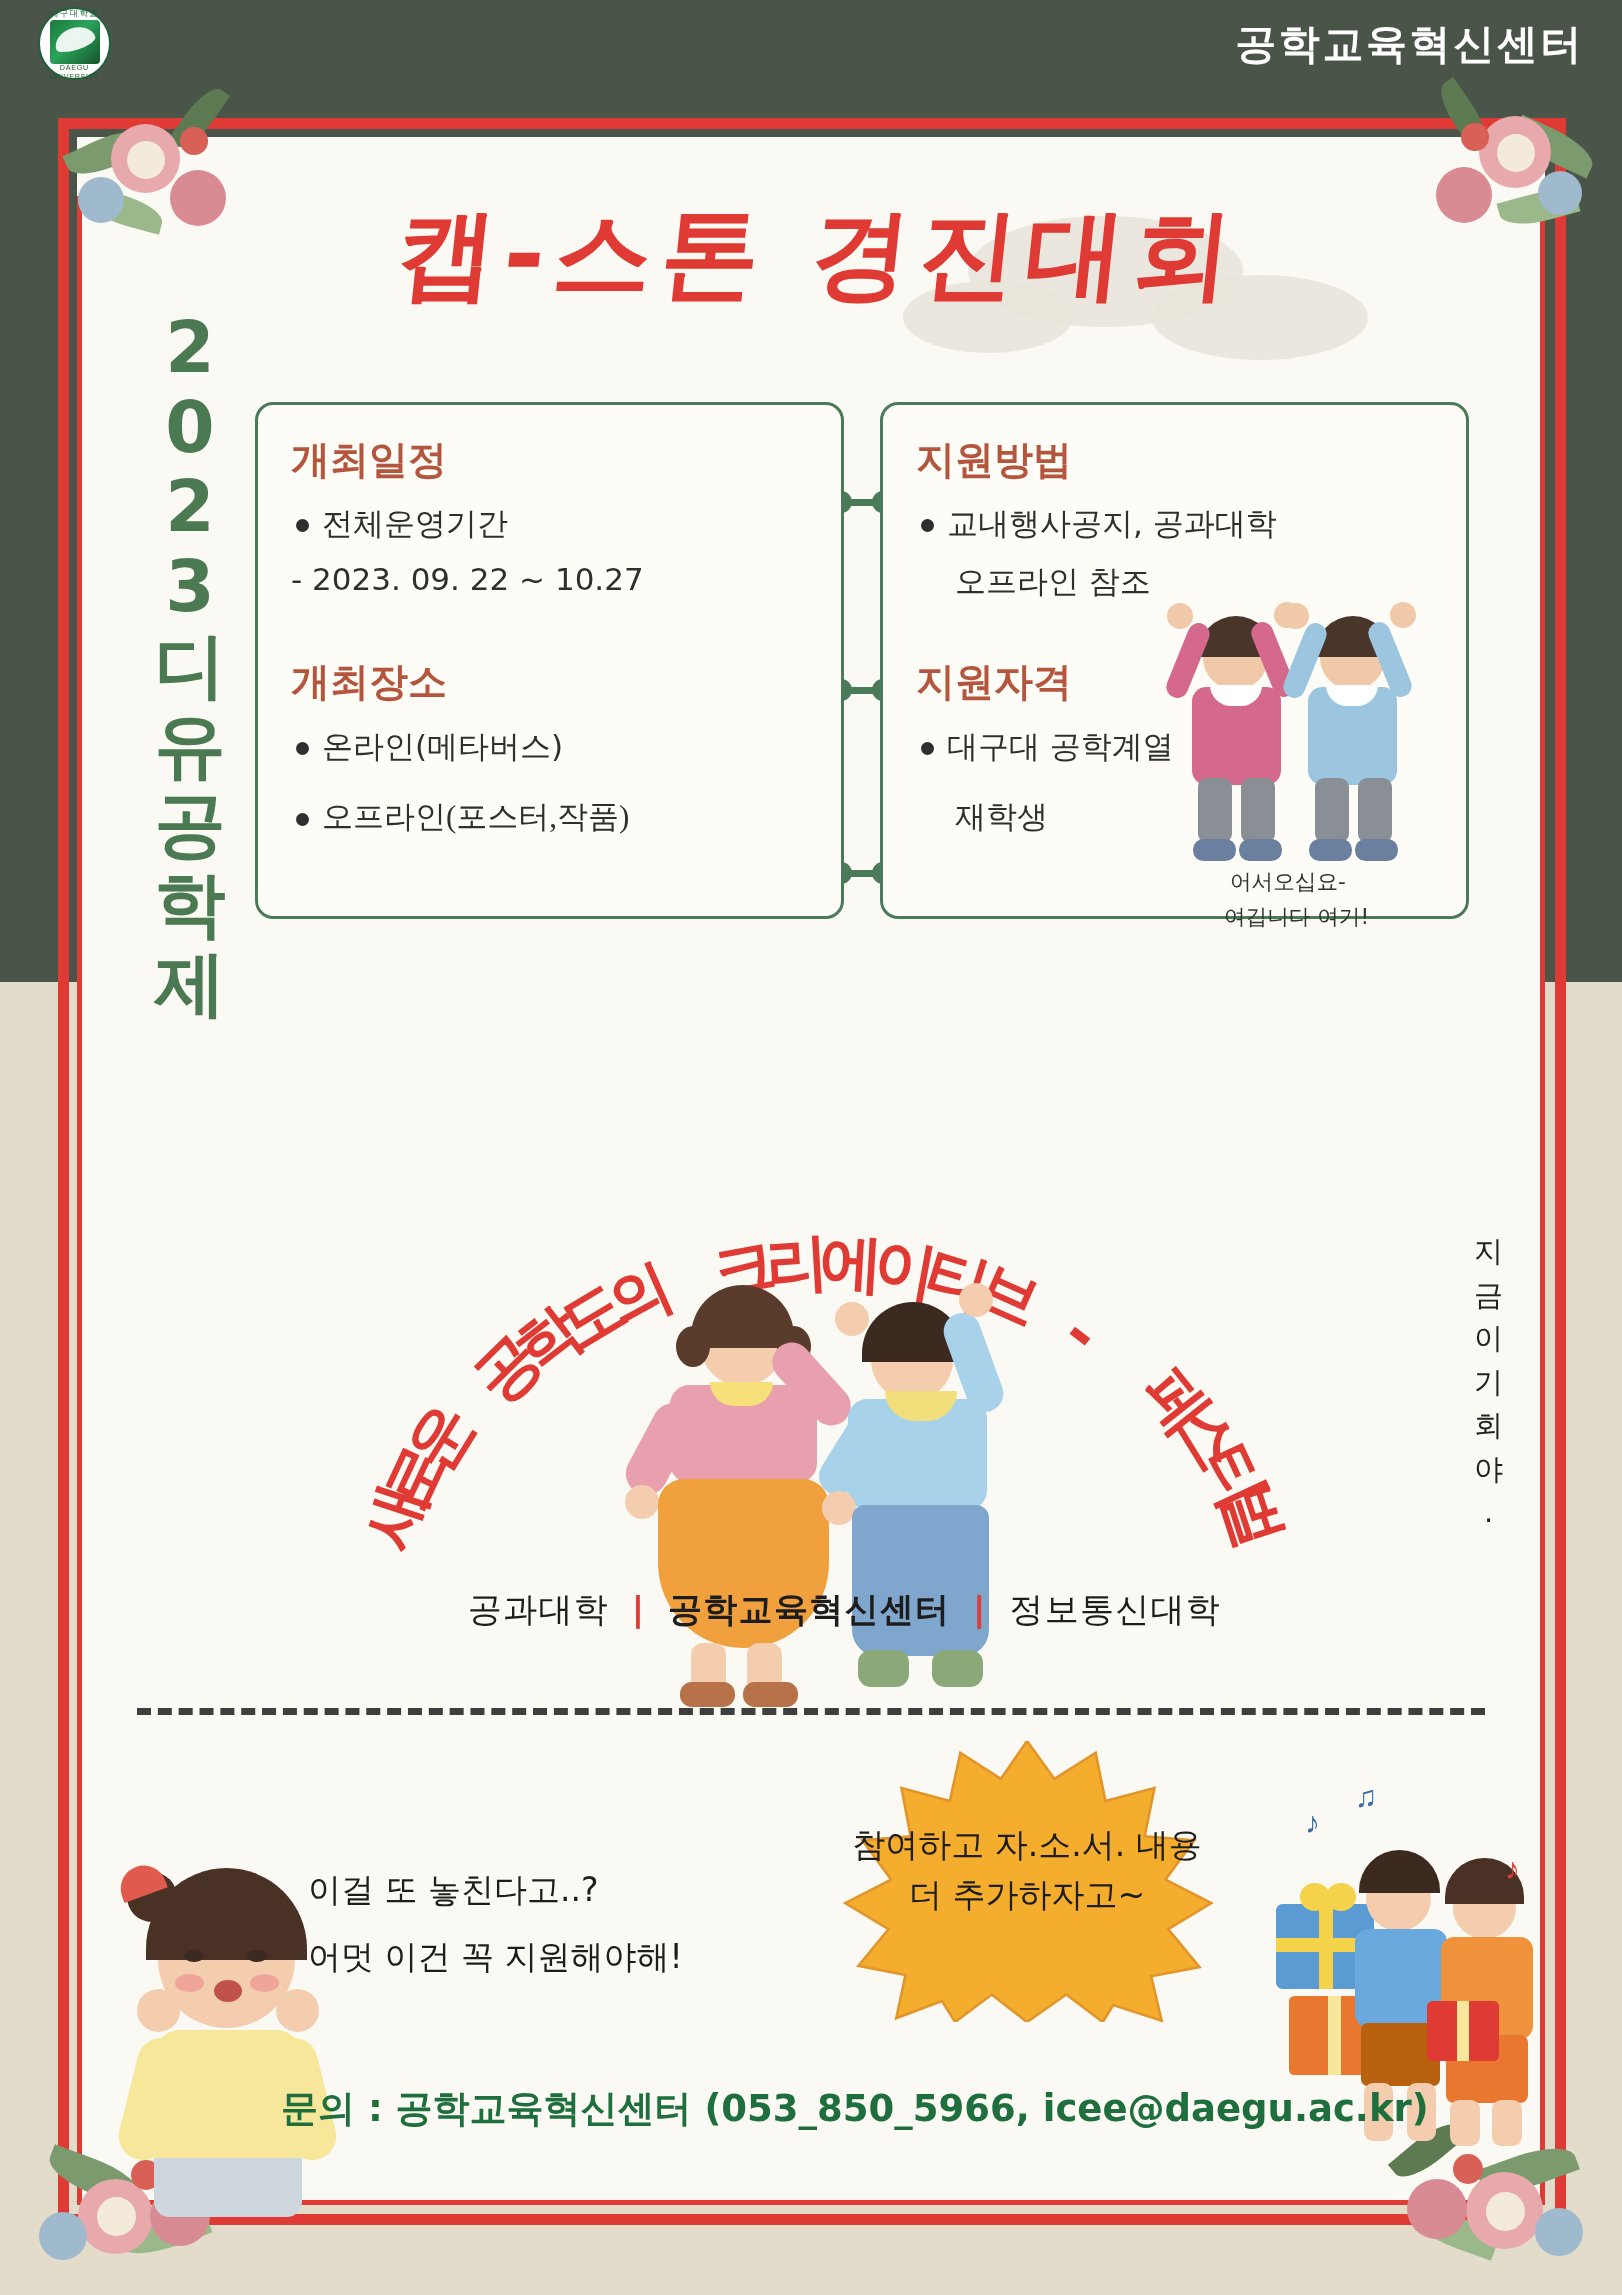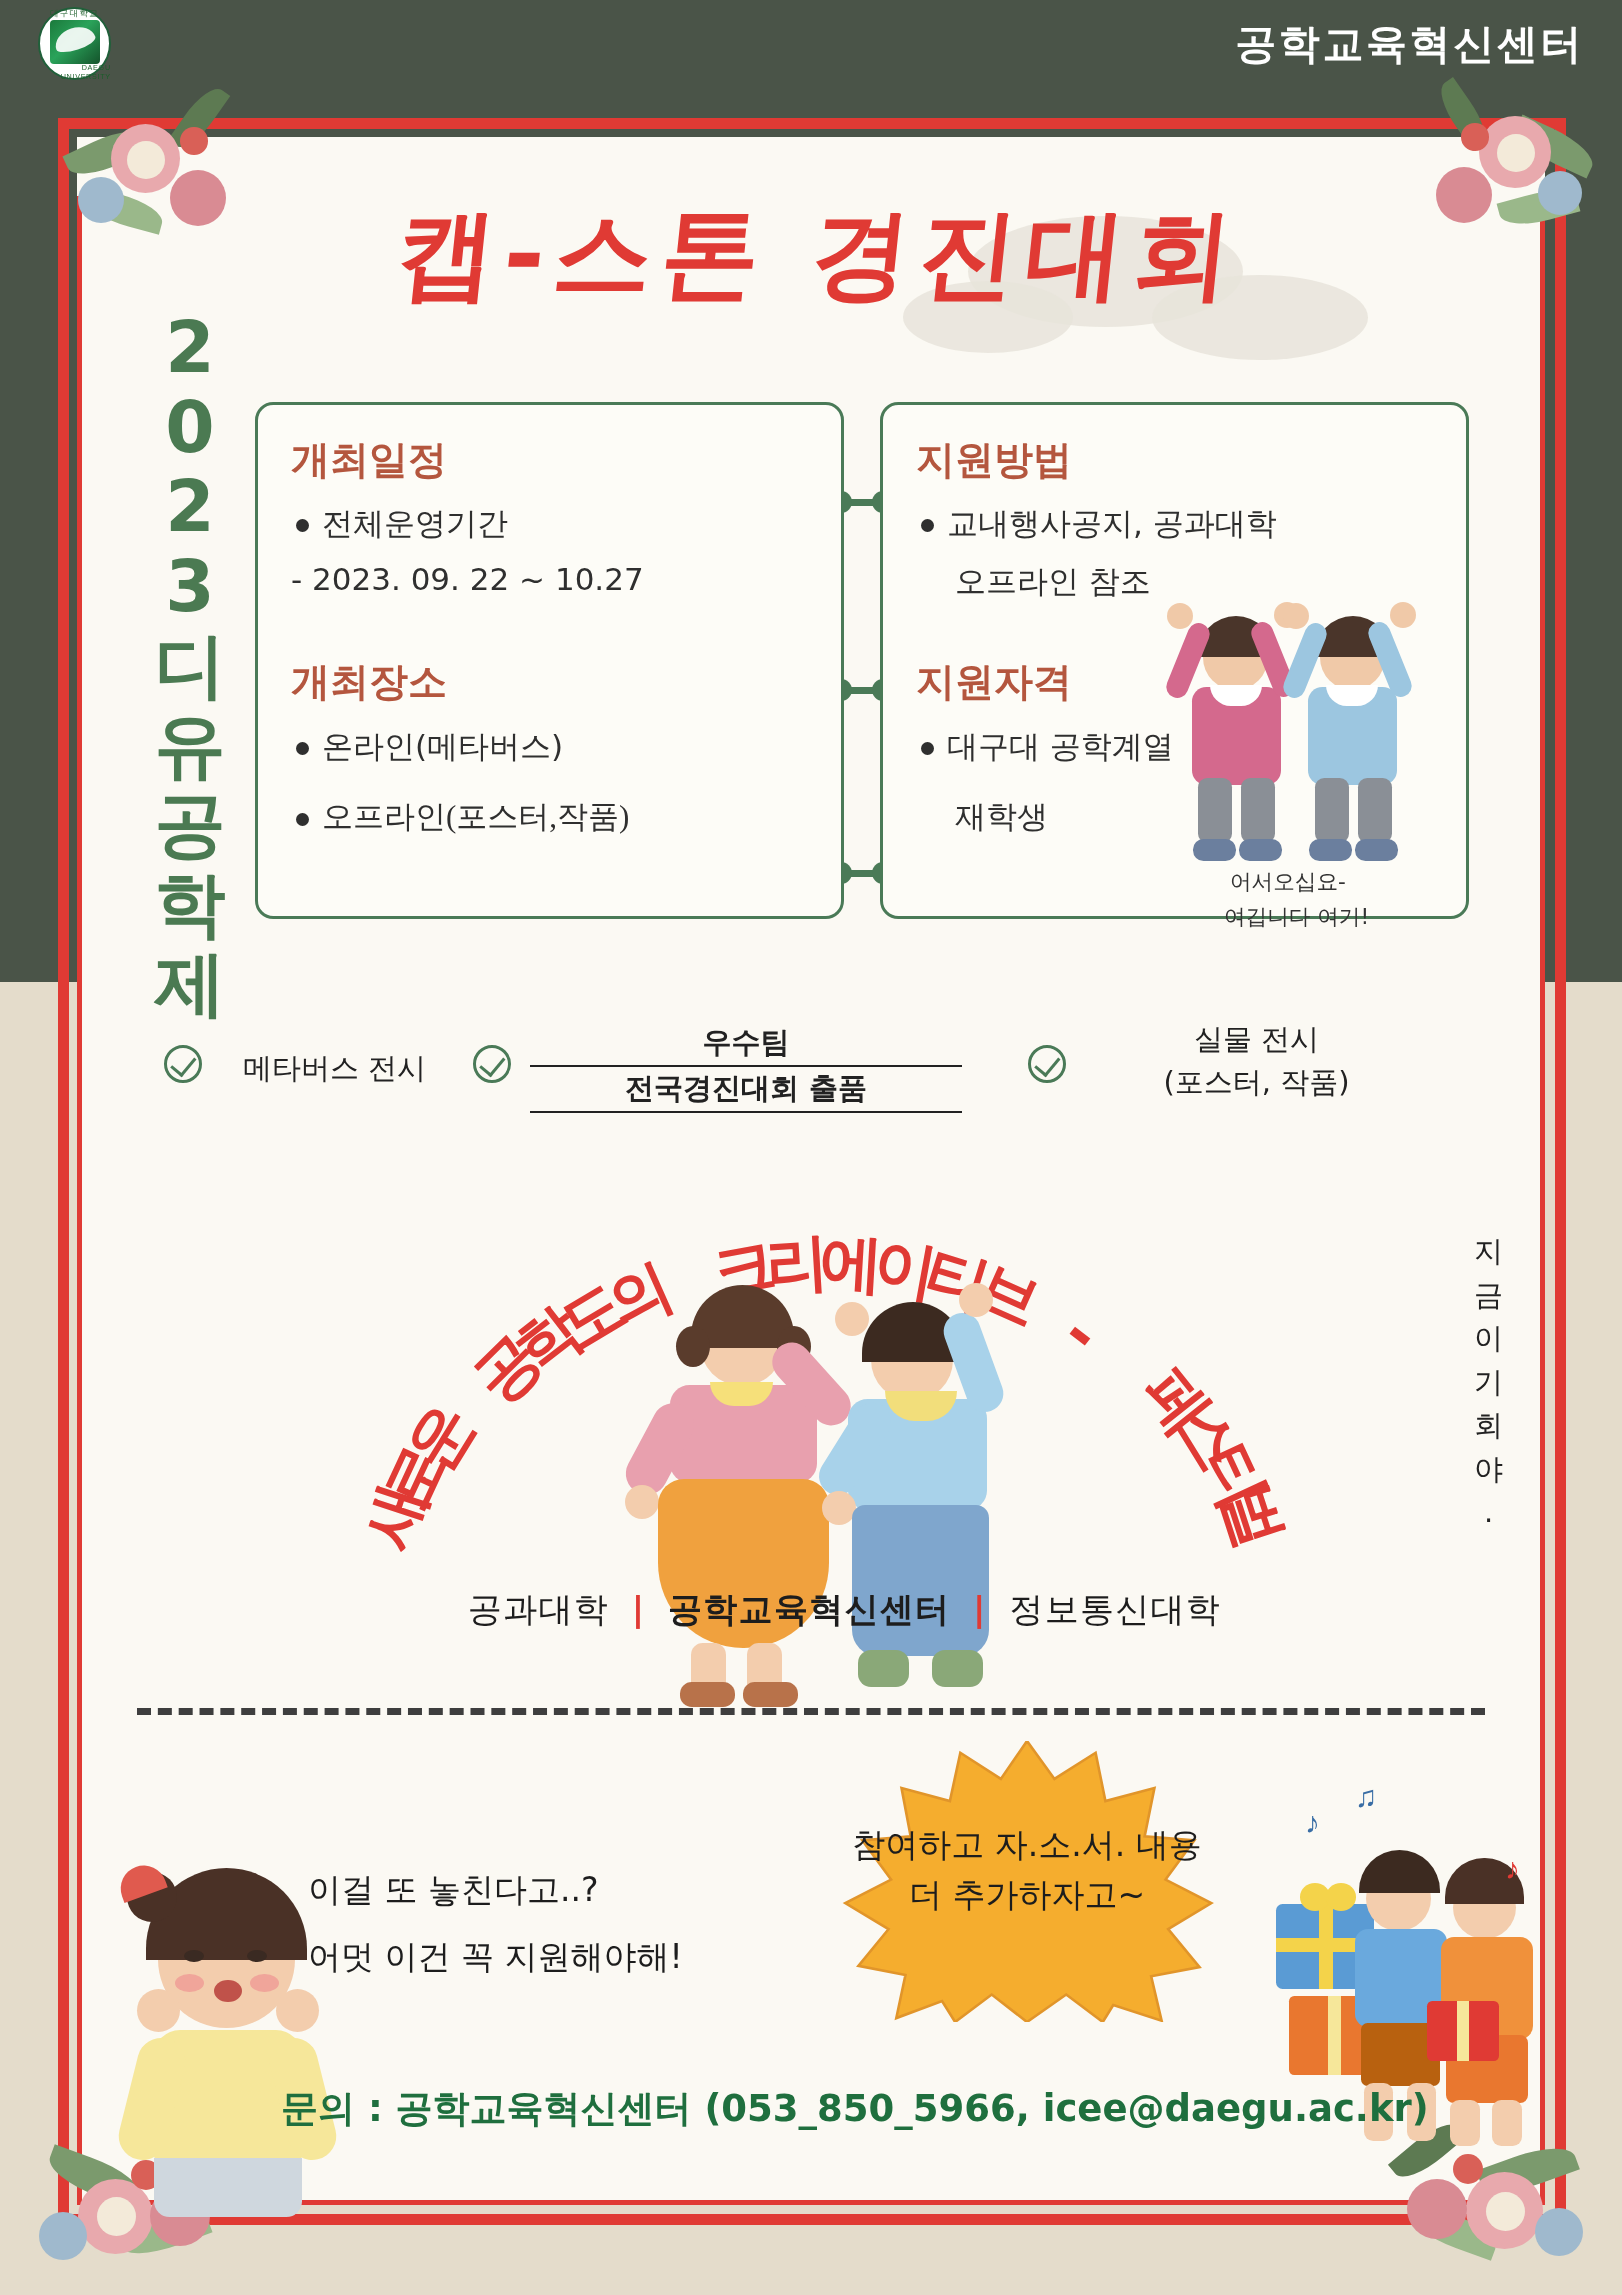--- a/index.html
+++ b/index.html
@@ -78,21 +78,21 @@
     width: 63px;
     text-align: center;
     font-size: 8.5px;
     color: #1b5e2a;
     letter-spacing: 1.3px;
   }
   .logo-text-bot {
     position: absolute;
     left: 11.8px; top: 60px;
     width: 73px;
-    text-align: right;
+    text-align: center;
     font-size: 7.2px;
     color: #1b5e2a;
     letter-spacing: 0.7px;
   }
   .org-name {
     color: #ffffff;
     font-size: 41px;
     font-weight: bold;
     letter-spacing: 2.6px;
     padding-right: 13px;
@@ -525,32 +525,20 @@
       <div class="sh" style="left:151px; top:196px; width:34px; height:65px; background:#8a8f96; border-radius:9.2px;"></div>
       <div class="sh" style="left:194px; top:196px; width:34px; height:65px; background:#8a8f96; border-radius:9.2px;"></div>
       <div class="sh" style="left:145px; top:257px; width:43px; height:22px; background:#6b7f9e; border-radius:10.5px;"></div>
       <div class="sh" style="left:191px; top:257px; width:43px; height:22px; background:#6b7f9e; border-radius:10.5px;"></div>
     </div>
   </div>
 
   <div class="note-ann" style="left:1230px; top:867px;">어서오십요-</div>
   <div class="note-ann" style="left:1224px; top:902px;">여깁니다 여기!</div>
 
-  <div class="check-row">
-    <div class="check-mark" style="left:0px; top:34px;"></div>
-    <div class="check-label" style="left:46px; top:38px; width:249px;">메타버스 전시</div>
-
-    <div class="check-mark" style="left:309px; top:34px;"></div>
-    <div class="check-label underline-strong" style="left:366px; top:11.8px; width:432px; font-weight:bold;">우수팀</div>
-    <div class="check-label underline-strong" style="left:366px; top:58px; width:432px; font-weight:bold;">전국경진대회 출품</div>
-
-    <div class="check-mark" style="left:864px; top:34px;"></div>
-    <div class="check-label" style="left:916px; top:9.2px; width:353px;">실물 전시</div>
-    <div class="check-label" style="left:916px; top:52px; width:353px;">(포스터, 작품)</div>
-  </div>
 
   <div class="arch-wrap">
 
   <div class="arch-char" style="left: 50px; top: 347px; transform: rotate(288deg);">새</div>
       <div class="arch-char" style="left: 69px; top: 307px; transform: rotate(294.857deg);">로</div>
       <div class="arch-char" style="left: 95px; top: 268px; transform: rotate(301.714deg);">운</div>
       <div class="arch-char" style="left: 162px; top: 200px; transform: rotate(315.429deg);">공</div>
       <div class="arch-char" style="left: 203px; top: 171px; transform: rotate(322.286deg);">학</div>
       <div class="arch-char" style="left: 247px; top: 146px; transform: rotate(329.143deg);">도</div>
       <div class="arch-char" style="left: 295px; top: 126px; transform: rotate(336deg);">의</div>

